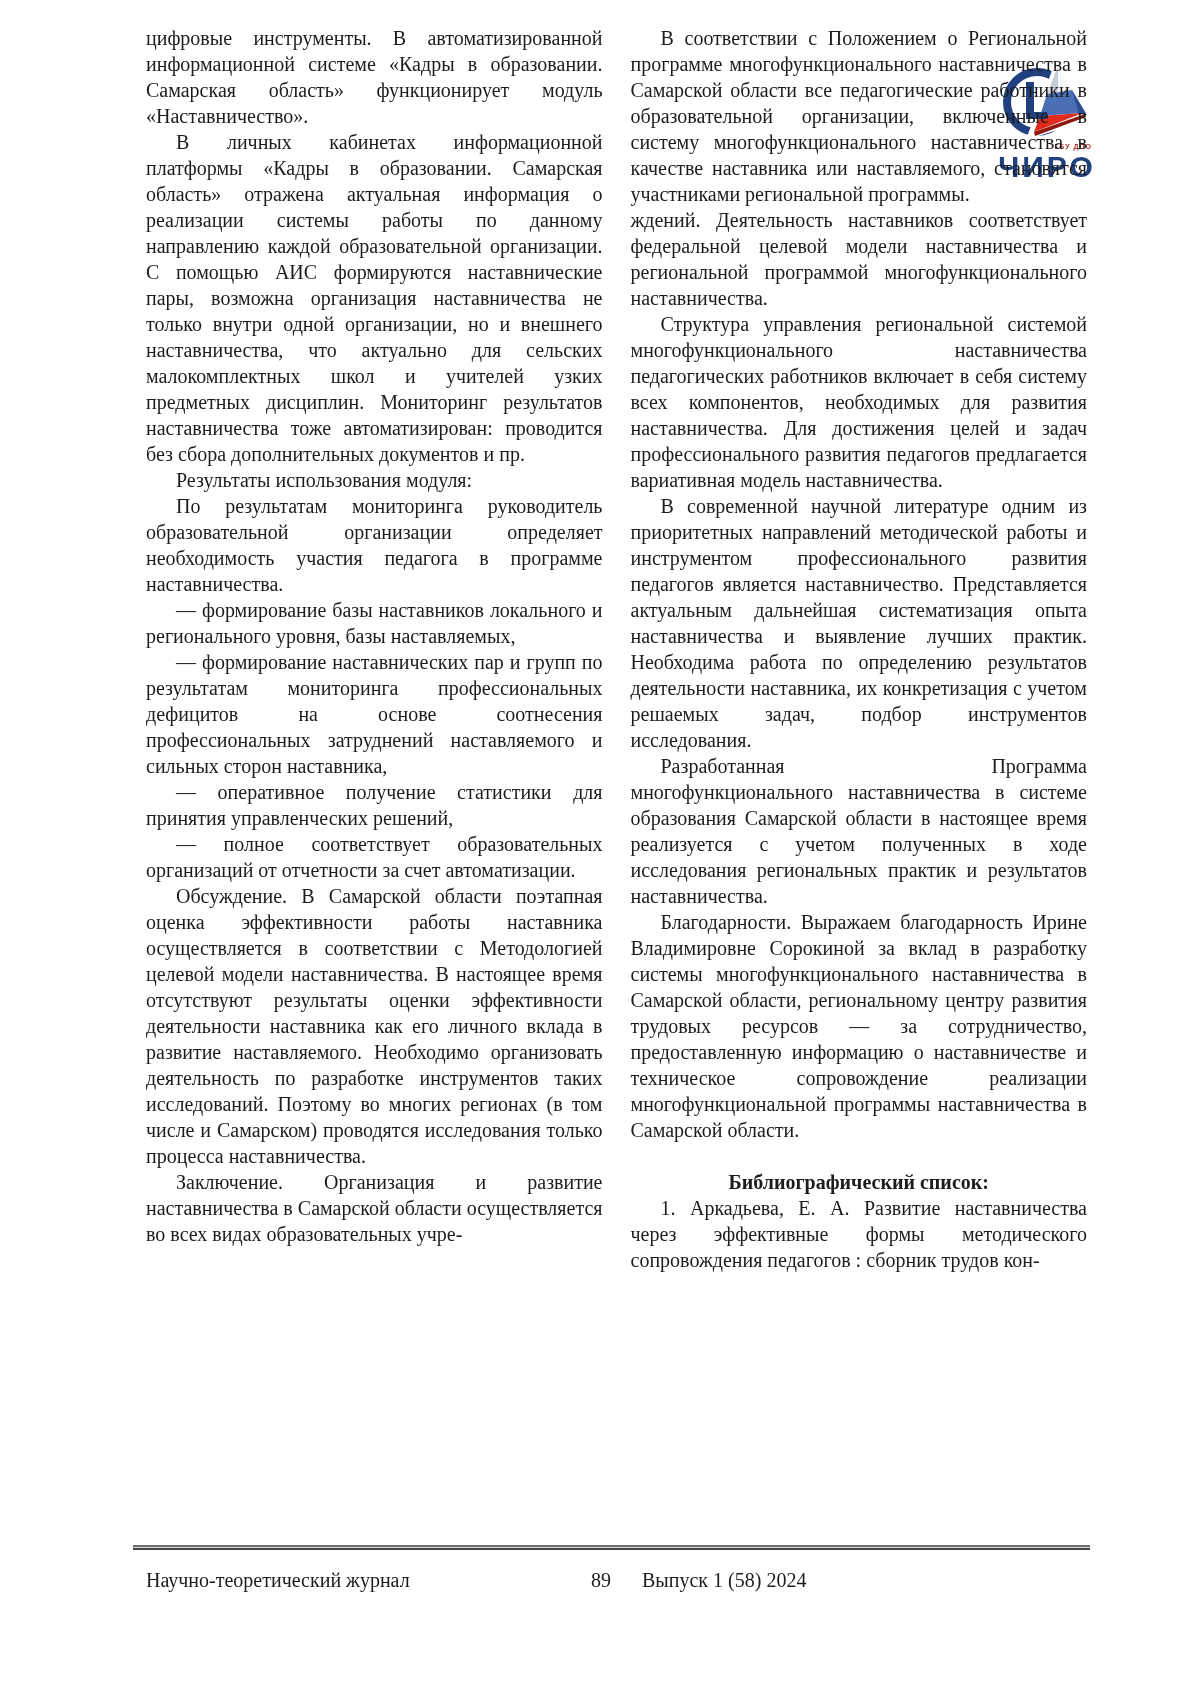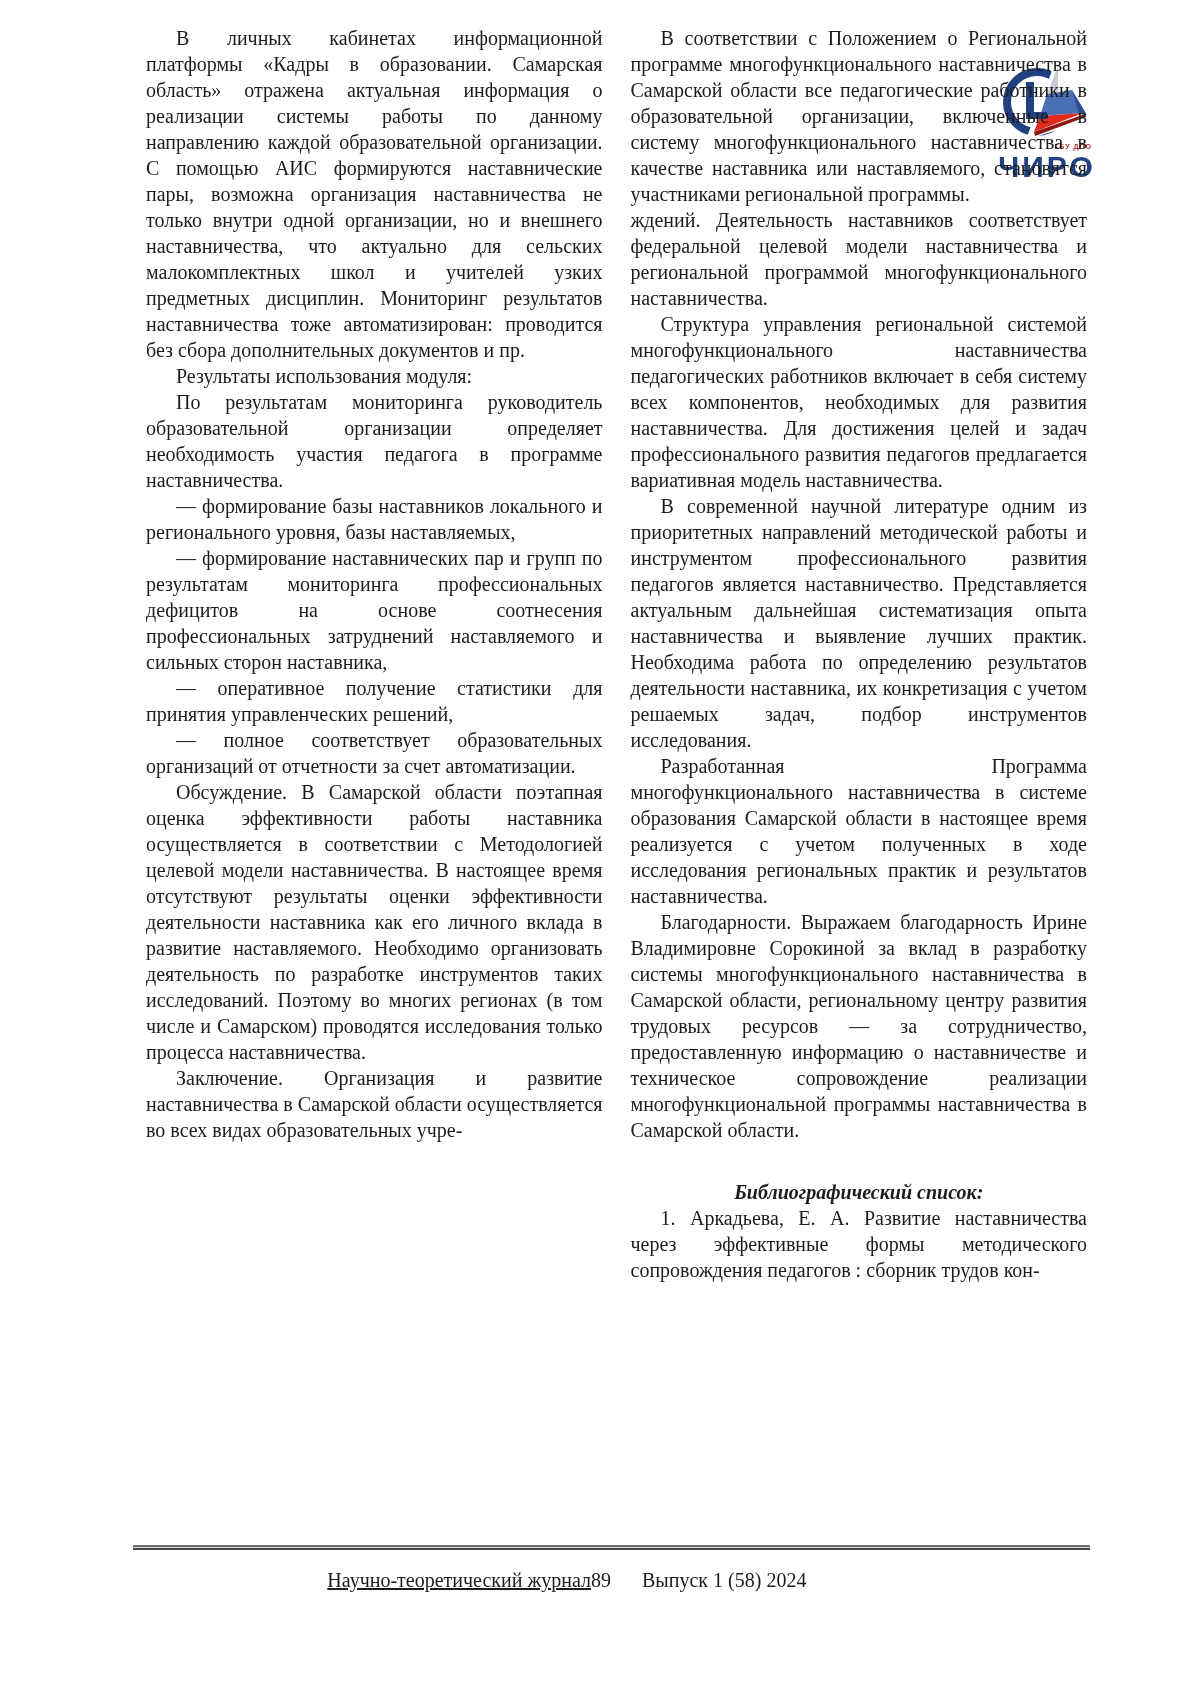--- a/index.html
+++ b/index.html
@@ -35,28 +35,28 @@
     margin-top: 25px;
     height: 1330px; overflow: hidden;
     font-size: 20px; line-height: 26px;
     text-align: justify;
     hyphens: auto;
   }
   .col { width: 457px; }
   .para { margin: 0; text-indent: 30px; }
   .para.no-indent { text-indent: 0; }
   .para.center { text-align: center; text-indent: 0; font-weight: bold; }
-  .para.space-before { margin-top: 36px; font-style: italic; }
+  .para.space-before { margin-top: 26px; }
   .para b { font-weight: normal; }
   .footer-row {
     position: absolute; left: 146px; top: 1568px; width: 941px;
     display: flex; align-items: baseline;
     font-size: 20px; line-height: 24px;
   }
-  .footer-row .f-left  { flex: 1; text-align: right; text-decoration: underline; }
+  .footer-row .f-left  { flex: 1; text-align: left; }
   .footer-row .f-mid   { flex: 0 0 auto; text-align: center; }
   .footer-row .f-right { flex: 1; text-align: left; padding-left: 31px; }
   .logo {
     position: absolute; left: 994px; top: 56px; width: 106px;
     text-align: center; line-height: 1;
   }
   .logo .org-small {
     font-family: "Liberation Sans", sans-serif;
     font-size: 7px; font-weight: bold; letter-spacing: 1px;
     color: #b03127; text-align: right; padding-right: 8px;
@@ -84,20 +84,21 @@
     <path d="M31,26 h8 v30 h13 v7 H31 Z" fill="#20407f"></path>
   </svg>
   <div class="org-small">ГБУ ДПО</div>
   <div class="org-acronym">ЧИРО</div>
 </div>
 
 <div class="content">
 
   <div class="columns">
     <div class="col">
+        <p class="para no-indent">цифровые инструменты. В автоматизированной информационной системе «Кадры в образовании. Самарская область» функционирует модуль «Наставничество».</p>
         <p class="para">В личных кабинетах информационной платформы «Кадры в образовании. Самарская область» отражена актуальная информация о реализации системы работы по данному направлению каждой образовательной организации. С помощью АИС формируются наставнические пары, возможна организация наставничества не только внутри одной организации, но и внешнего наставничества, что актуально для сельских малокомплектных школ и учителей узких предметных дисциплин. Мониторинг результатов наставничества тоже автоматизирован: проводится без сбора дополнительных документов и пр.</p>
         <p class="para">Результаты использования модуля:</p>
         <p class="para">По результатам мониторинга руководитель образовательной организации определяет необходимость участия педагога в программе наставничества.</p>
         <p class="para">— формирование базы наставников локального и регионального уровня, базы наставляемых,</p>
         <p class="para">— формирование наставнических пар и групп по результатам мониторинга профессиональных дефицитов на основе соотнесения профессиональных затруднений наставляемого и сильных сторон наставника,</p>
         <p class="para">— оперативное получение статистики для принятия управленческих решений,</p>
         <p class="para">— полное соответствует образовательных организаций от отчетности за счет автоматизации.</p>
         <p class="para"><b>Обсуждение. </b>В Самарской области поэтапная оценка эффективности работы наставника осуществляется в соответствии с Методологией целевой модели наставничества. В настоящее время отсутствуют результаты оценки эффективности деятельности наставника как его личного вклада в развитие наставляемого. Необходимо организовать деятельность по разработке инструментов таких исследований. Поэтому во многих регионах (в том числе и Самарском) проводятся исследования только процесса наставничества.</p>
         <p class="para"><b>Заключение. </b>Организация и развитие наставничества в Самарской области осуществляется во всех видах образовательных учре-</p>
       </div>

